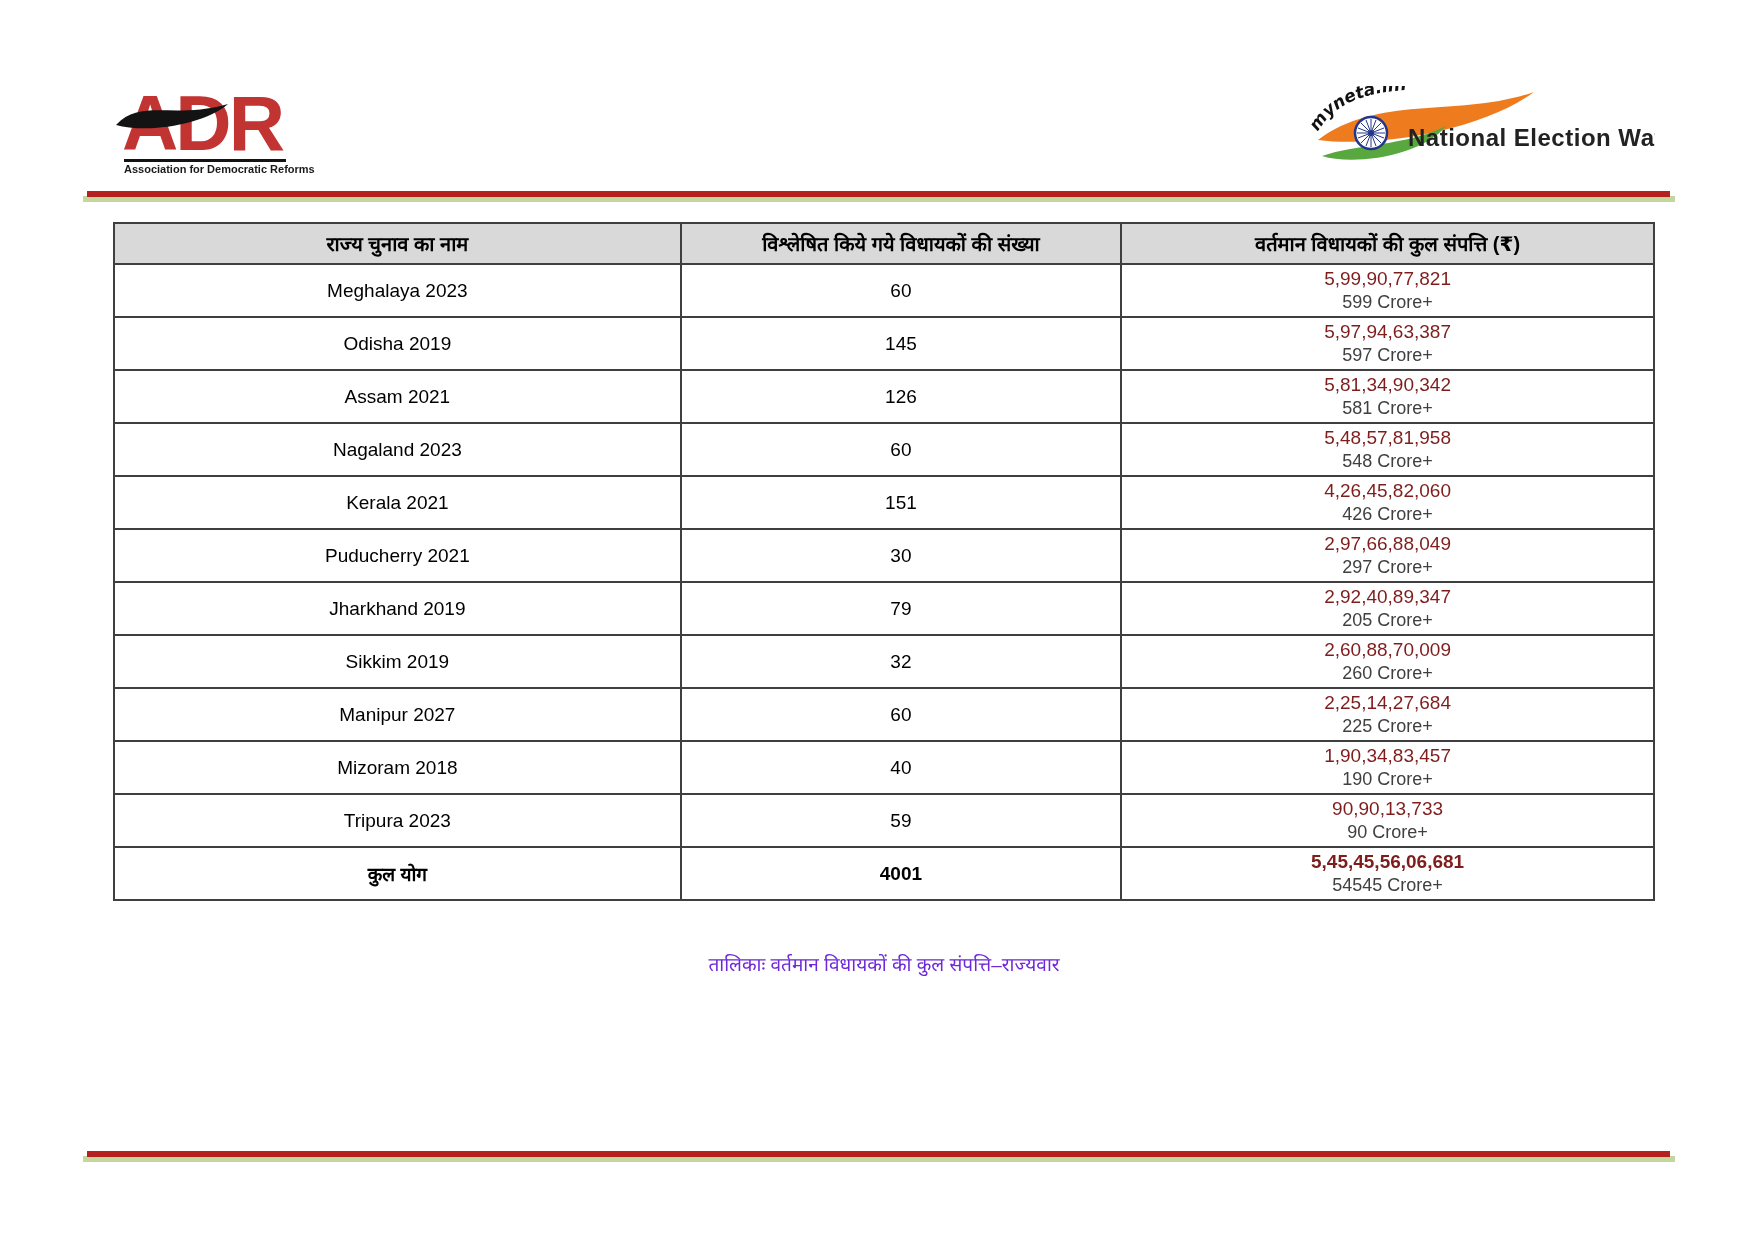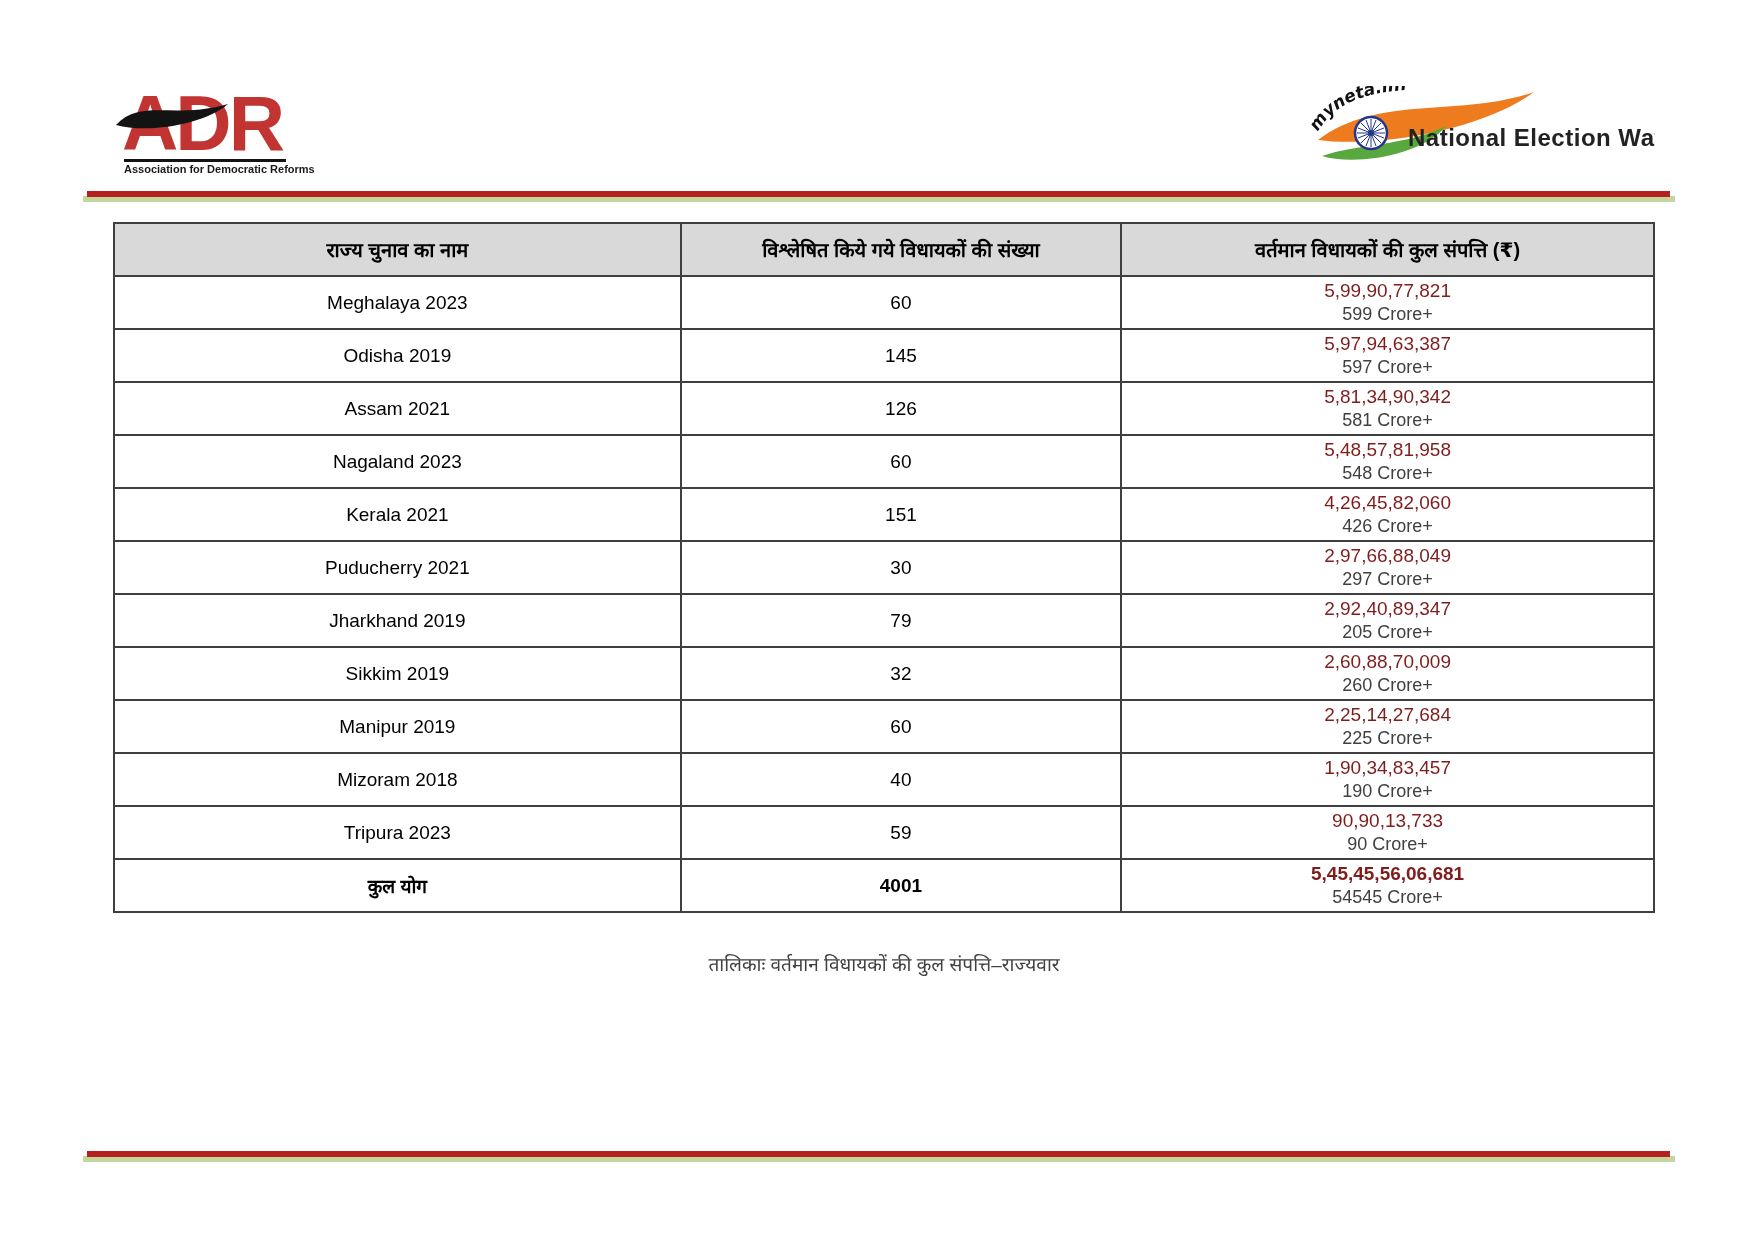--- a/index.html
+++ b/index.html
@@ -41,41 +41,41 @@
     background: #ffffff;
   }
   .assets-table th, .assets-table td {
     border: 2px solid #3f3f3f;
     text-align: center;
     vertical-align: middle;
     color: #000000;
   }
   .assets-table thead th {
     background: #d9d9d9;
-    height: 53px;
+    height: 41px;
     font-size: 20px;
     font-weight: 700;
     padding: 2px 6px;
   }
   .assets-table tbody td { height: 52px; font-size: 19px; padding: 2px 6px; }
   .assets-table tfoot td { height: 53px; font-size: 19px; font-weight: 700; padding: 2px 6px; }
 
   .assets-line { font-size: 19px; line-height: 24px; color: #7f1d1d; }
   .crore-line  { font-size: 18px; line-height: 23px; color: #404040; }
   tfoot .assets-line { font-weight: 700; }
   tfoot .crore-line  { font-weight: 400; }
 
   
   .caption {
     position: absolute;
     left: 113px; top: 951px;
     width: 1542px;
     text-align: center;
     font-size: 19px;
-    color: #404040;
+    color: #6d28d9;
   }
 </style>
 </head>
 <body>
 
 <div class="page">
 
   <svg class="adr-logo" width="220" height="110" viewBox="0 0 220 110" aria-hidden="true">
     <text x="12" y="82" font-family="Liberation Sans, sans-serif" font-weight="700" font-size="78" letter-spacing="-3" fill="#c23432">ADR</text>
     <path d="M6,57 C32,30 62,52 118,36 C96,56 38,66 6,57 Z" fill="#131313"></path>
@@ -193,21 +193,21 @@
   <tr>
     <td>Sikkim 2019</td>
     <td>32</td>
     <td>
       <div class="assets-line">2,60,88,70,009</div>
       <div class="crore-line">260 Crore+</div>
     </td>
   </tr>
 
   <tr>
-    <td>Manipur 2019</td>
+    <td>Manipur 2027</td>
     <td>60</td>
     <td>
       <div class="assets-line">2,25,14,27,684</div>
       <div class="crore-line">225 Crore+</div>
     </td>
   </tr>
 
   <tr>
     <td>Mizoram 2018</td>
     <td>40</td>

